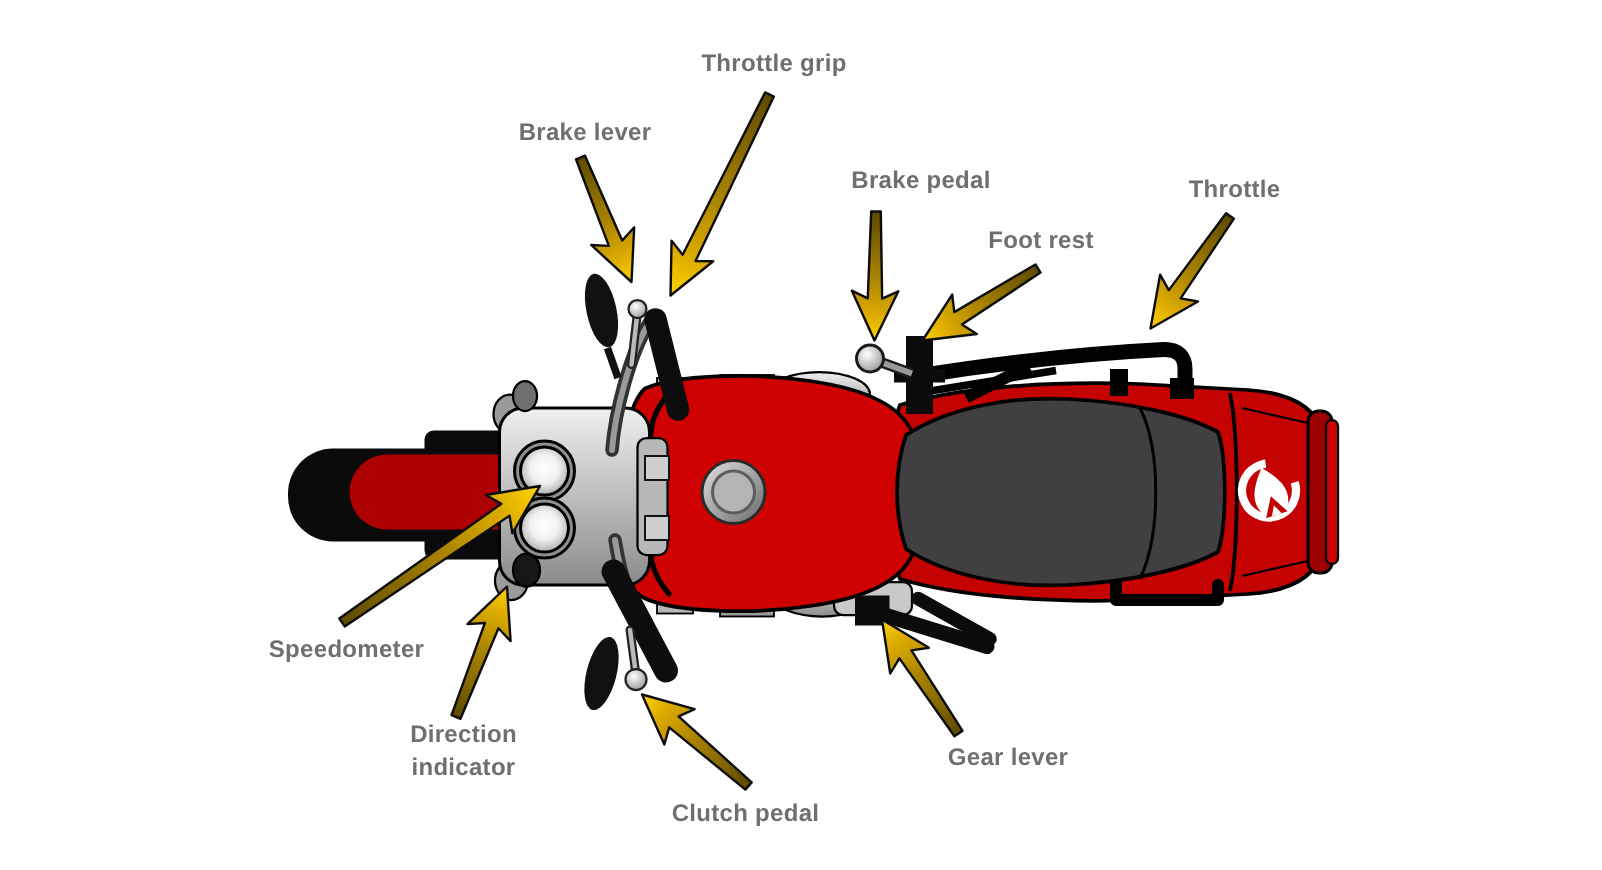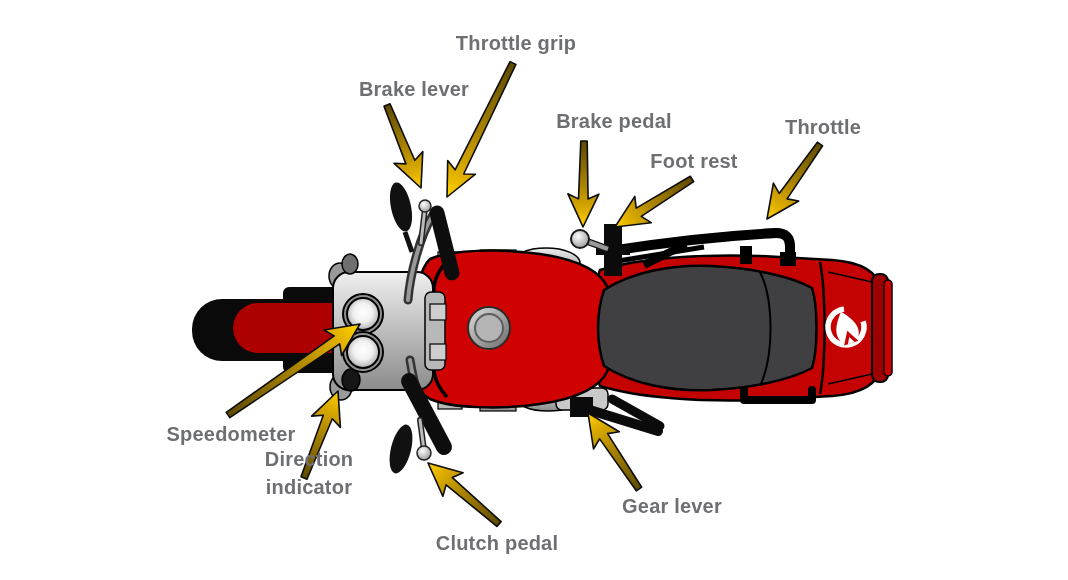--- a/index.html
+++ b/index.html
@@ -1,19 +1,19 @@
 <!DOCTYPE html>
 <html><head>
 <meta charset="utf-8">
 <style>
   html,body{margin:0;padding:0;background:#fff;}
   #stage{position:relative;width:1068px;height:580px;background:#fff;overflow:hidden;
          font-family:"Liberation Sans",sans-serif;}
   #bike-svg{position:absolute;left:0;top:0;}
-  .label{position:absolute;font-weight:700;font-size:20px;color:var(--label-color,#6e6f72);
+  .label{position:absolute;font-weight:700;font-size:16px;color:var(--label-color,#6e6f72);
          text-align:center;transform:translate(-50%,-50%);white-space:nowrap;letter-spacing:.2px;}
   .label.wrap{white-space:normal;width:104px;line-height:1.38;}
 </style>
 </head>
 <body>
 
 <div id="stage" style="--label-color: #6e6f72; background: rgb(255, 255, 255);">
 
   <svg id="bike-svg" width="1068" height="580" viewBox="0 0 1068 580">
     <defs id="arrow-defs">
@@ -239,21 +239,21 @@
         <polygon points="693.7,181.7 641.3,216.3 651.2,222.7 615.0,227.0 634.8,196.4 636.2,208.1 690.3,176.3" fill="url(#ag3)" stroke="#0d0d0d" stroke-width="1.6" stroke-linejoin="round"></polygon>
         <polygon points="822.6,145.8 787.1,198.9 798.7,201.0 767.0,219.0 773.4,183.1 779.2,193.4 817.4,142.2" fill="url(#ag4)" stroke="#0d0d0d" stroke-width="1.6" stroke-linejoin="round"></polygon>
         <polygon points="226.2,412.4 334.2,335.9 324.0,330.0 360.0,324.0 341.6,355.5 339.7,343.8 229.8,417.6" fill="url(#ag5)" stroke="#0d0d0d" stroke-width="1.6" stroke-linejoin="round"></polygon>
         <polygon points="301.0,476.8 323.3,415.3 311.6,416.1 338.0,391.0 340.4,427.4 332.3,418.8 307.0,479.2" fill="url(#ag6)" stroke="#0d0d0d" stroke-width="1.6" stroke-linejoin="round"></polygon>
         <polygon points="496.9,526.4 446.1,484.9 442.9,496.3 428.0,463.0 463.1,472.7 452.4,477.6 501.1,521.6" fill="url(#ag7)" stroke="#0d0d0d" stroke-width="1.6" stroke-linejoin="round"></polygon>
         <polygon points="636.3,490.8 599.6,438.9 593.5,449.0 588.0,413.0 619.3,431.8 607.6,433.6 641.7,487.2" fill="url(#ag8)" stroke="#0d0d0d" stroke-width="1.6" stroke-linejoin="round"></polygon>
       </g>
   </svg>
 
   <div class="label" style="left: 516px; top: 43px;">Throttle grip</div>
-  <div class="label" style="left: 390px; top: 89px; margin-left: 24px;">Brake lever</div>
+  <div class="label" style="left: 390px; top: 89px;">Brake lever</div>
   <div class="label" style="left: 585px; top: 121px; margin-left: 29px;">Brake pedal</div>
   <div class="label" style="left: 694px; top: 161px; text-align: right;">Foot rest</div>
   <div class="label" style="left: 823px; top: 127px;">Throttle</div>
   <div class="label" style="left: 231px; top: 434px;">Speedometer</div>
-  <div class="label wrap" style="left: 309px; top: 474px;">Direction indicator</div>
+  <div class="label wrap" style="left: 309px; top: 502px;">Direction indicator</div>
   <div class="label" style="left: 497px; top: 543px;">Clutch pedal</div>
   <div class="label" style="left: 672px; top: 506px;">Gear lever</div>
 </div>
 
 </body></html>

